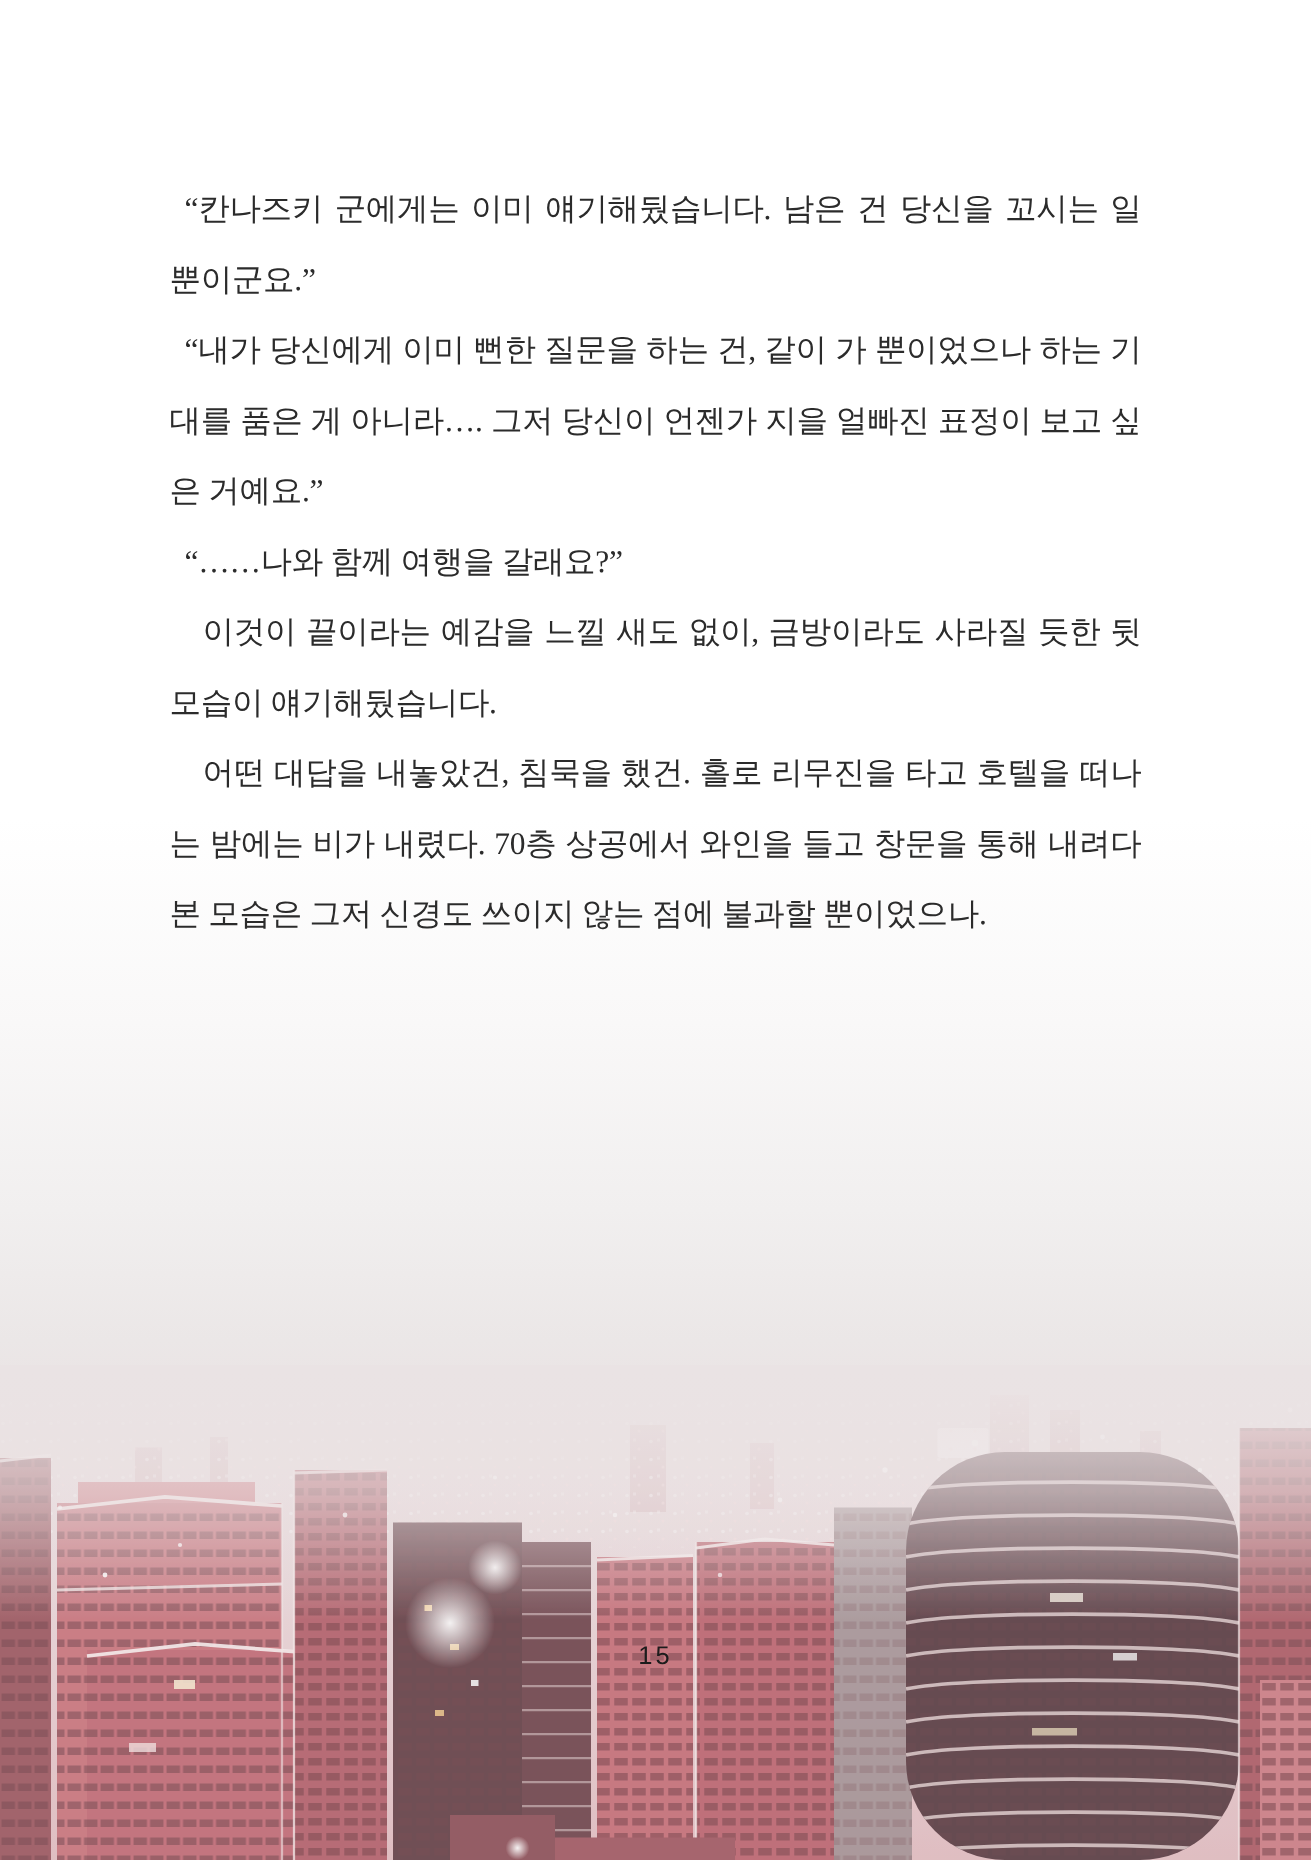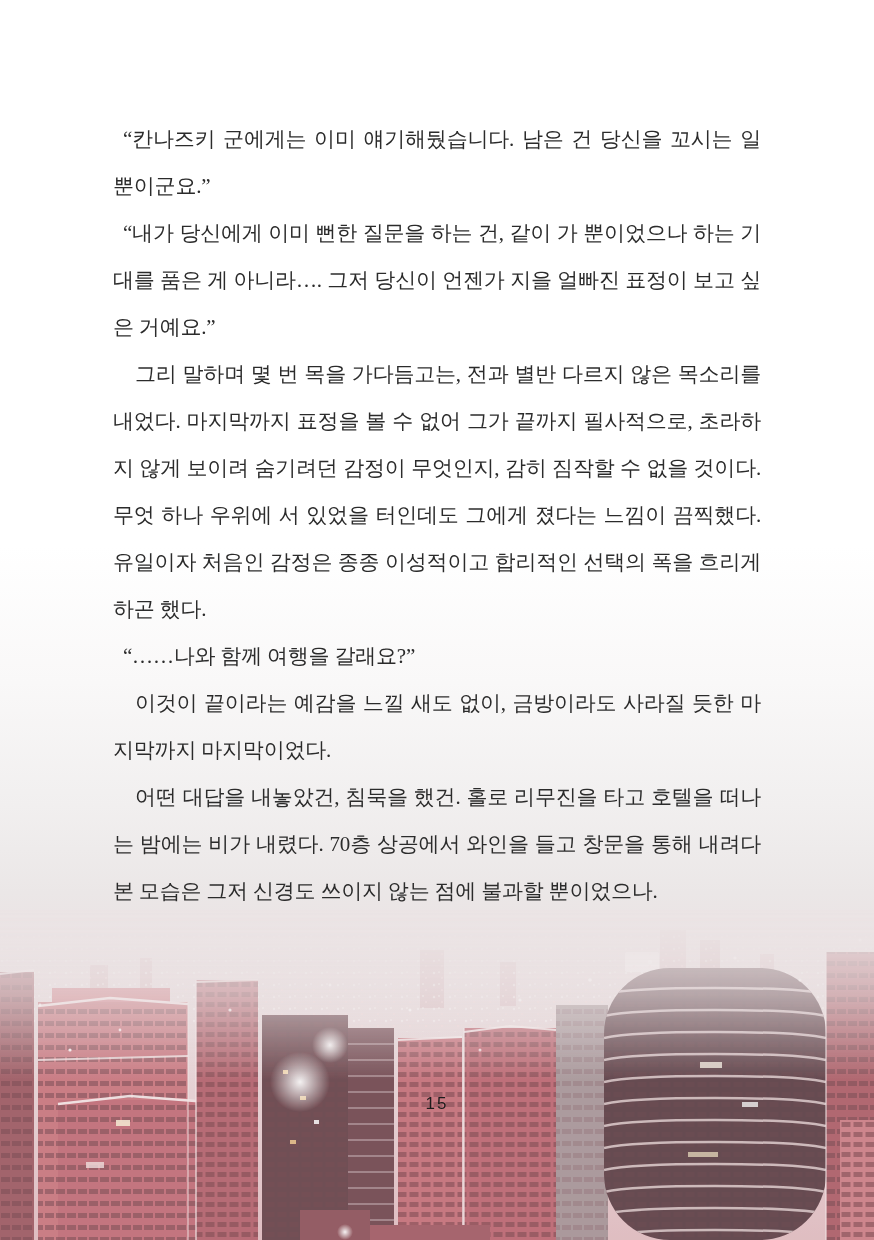--- a/index.html
+++ b/index.html
@@ -51,23 +51,22 @@
   }
 </style>
 </head>
 <body>
 
 <div class="page">
 
   <div class="text-area">
     <p class="dlg">“칸나즈키 군에게는 이미 얘기해뒀습니다. 남은 건 당신을 꼬시는 일 뿐이군요.”</p>
     <p class="dlg">“내가 당신에게 이미 뻔한 질문을 하는 건, 같이 가 뿐이었으나 하는 기대를 품은 게 아니라…. 그저 당신이 언젠가 지을 얼빠진 표정이 보고 싶은 거예요.”</p>
-    <p class="narr gap-a">그리 말하며 몇 번 목을 가다듬고는, 전과 별반 다르지 않은 목소리를 내었다. 마지막까지 표정을 볼 수 없어 그가 끝까지 필사적으로, 초라하지 않게 보이려 숨기려던 감정이 무엇인지, 감히 짐작할 수 없을 것이다. 무엇 하나 우위에 서 있었을 터인데도 그에게 졌다는 느낌이 끔찍했다. 유일이자 처음인 감정은 종종 이성적이고 합리적인 선택의 폭을 흐리게 하곤 했다.</p>
     <p class="dlg gap-b">“……나와 함께 여행을 갈래요?”</p>
-    <p class="narr gap-c">이것이 끝이라는 예감을 느낄 새도 없이, 금방이라도 사라질 듯한 마지막까지 마지막이었다.</p>
+    <p class="narr gap-c">이것이 끝이라는 예감을 느낄 새도 없이, 금방이라도 사라질 듯한 뒷모습이 얘기해뒀습니다.</p>
     <p class="narr gap-d">어떤 대답을 내놓았건, 침묵을 했건. 홀로 리무진을 타고 호텔을 떠나는 밤에는 비가 내렸다. 70층 상공에서 와인을 들고 창문을 통해 내려다본 모습은 그저 신경도 쓰이지 않는 점에 불과할 뿐이었으나.</p>
   </div>
 
   <div class="city">
     <svg viewBox="0 0 874 330" preserveAspectRatio="none" aria-hidden="true">
       <defs>
         <linearGradient id="skyg" x1="0" y1="0" x2="0" y2="1">
           <stop offset="0" stop-color="#eae2e3"></stop>
           <stop offset="0.5" stop-color="#e4cdd0"></stop>
           <stop offset="1" stop-color="#dcb2b7"></stop>

